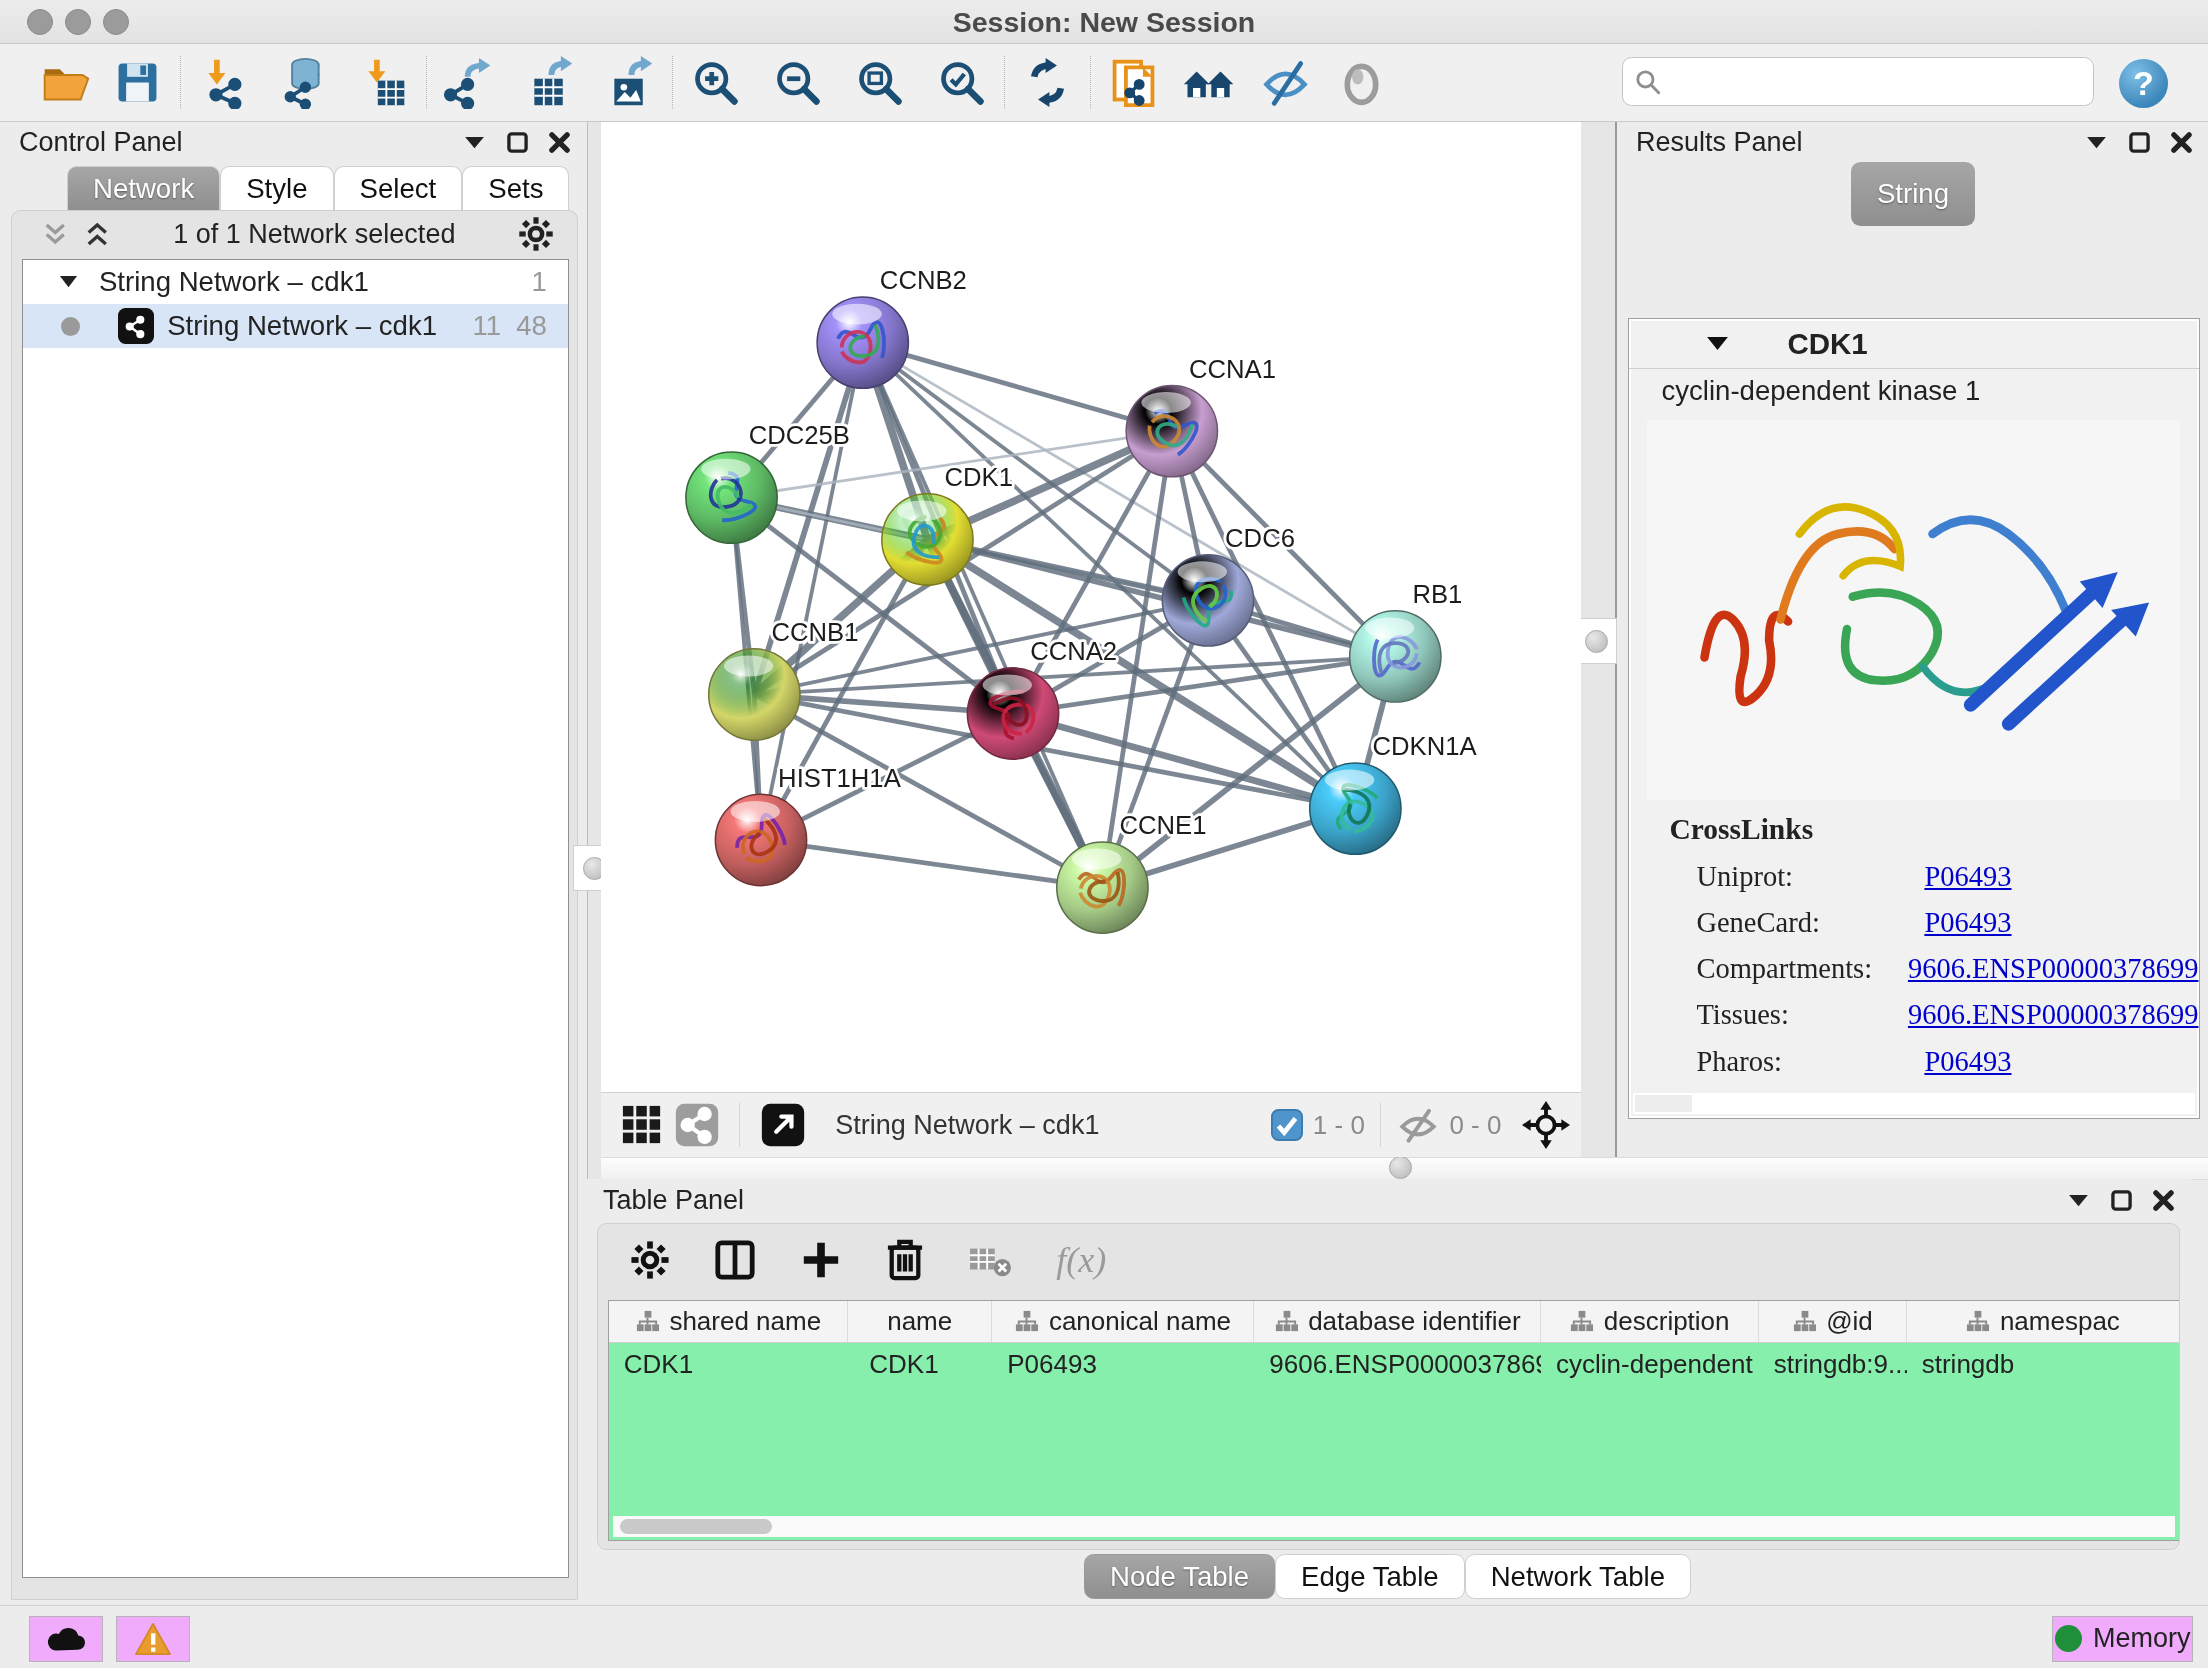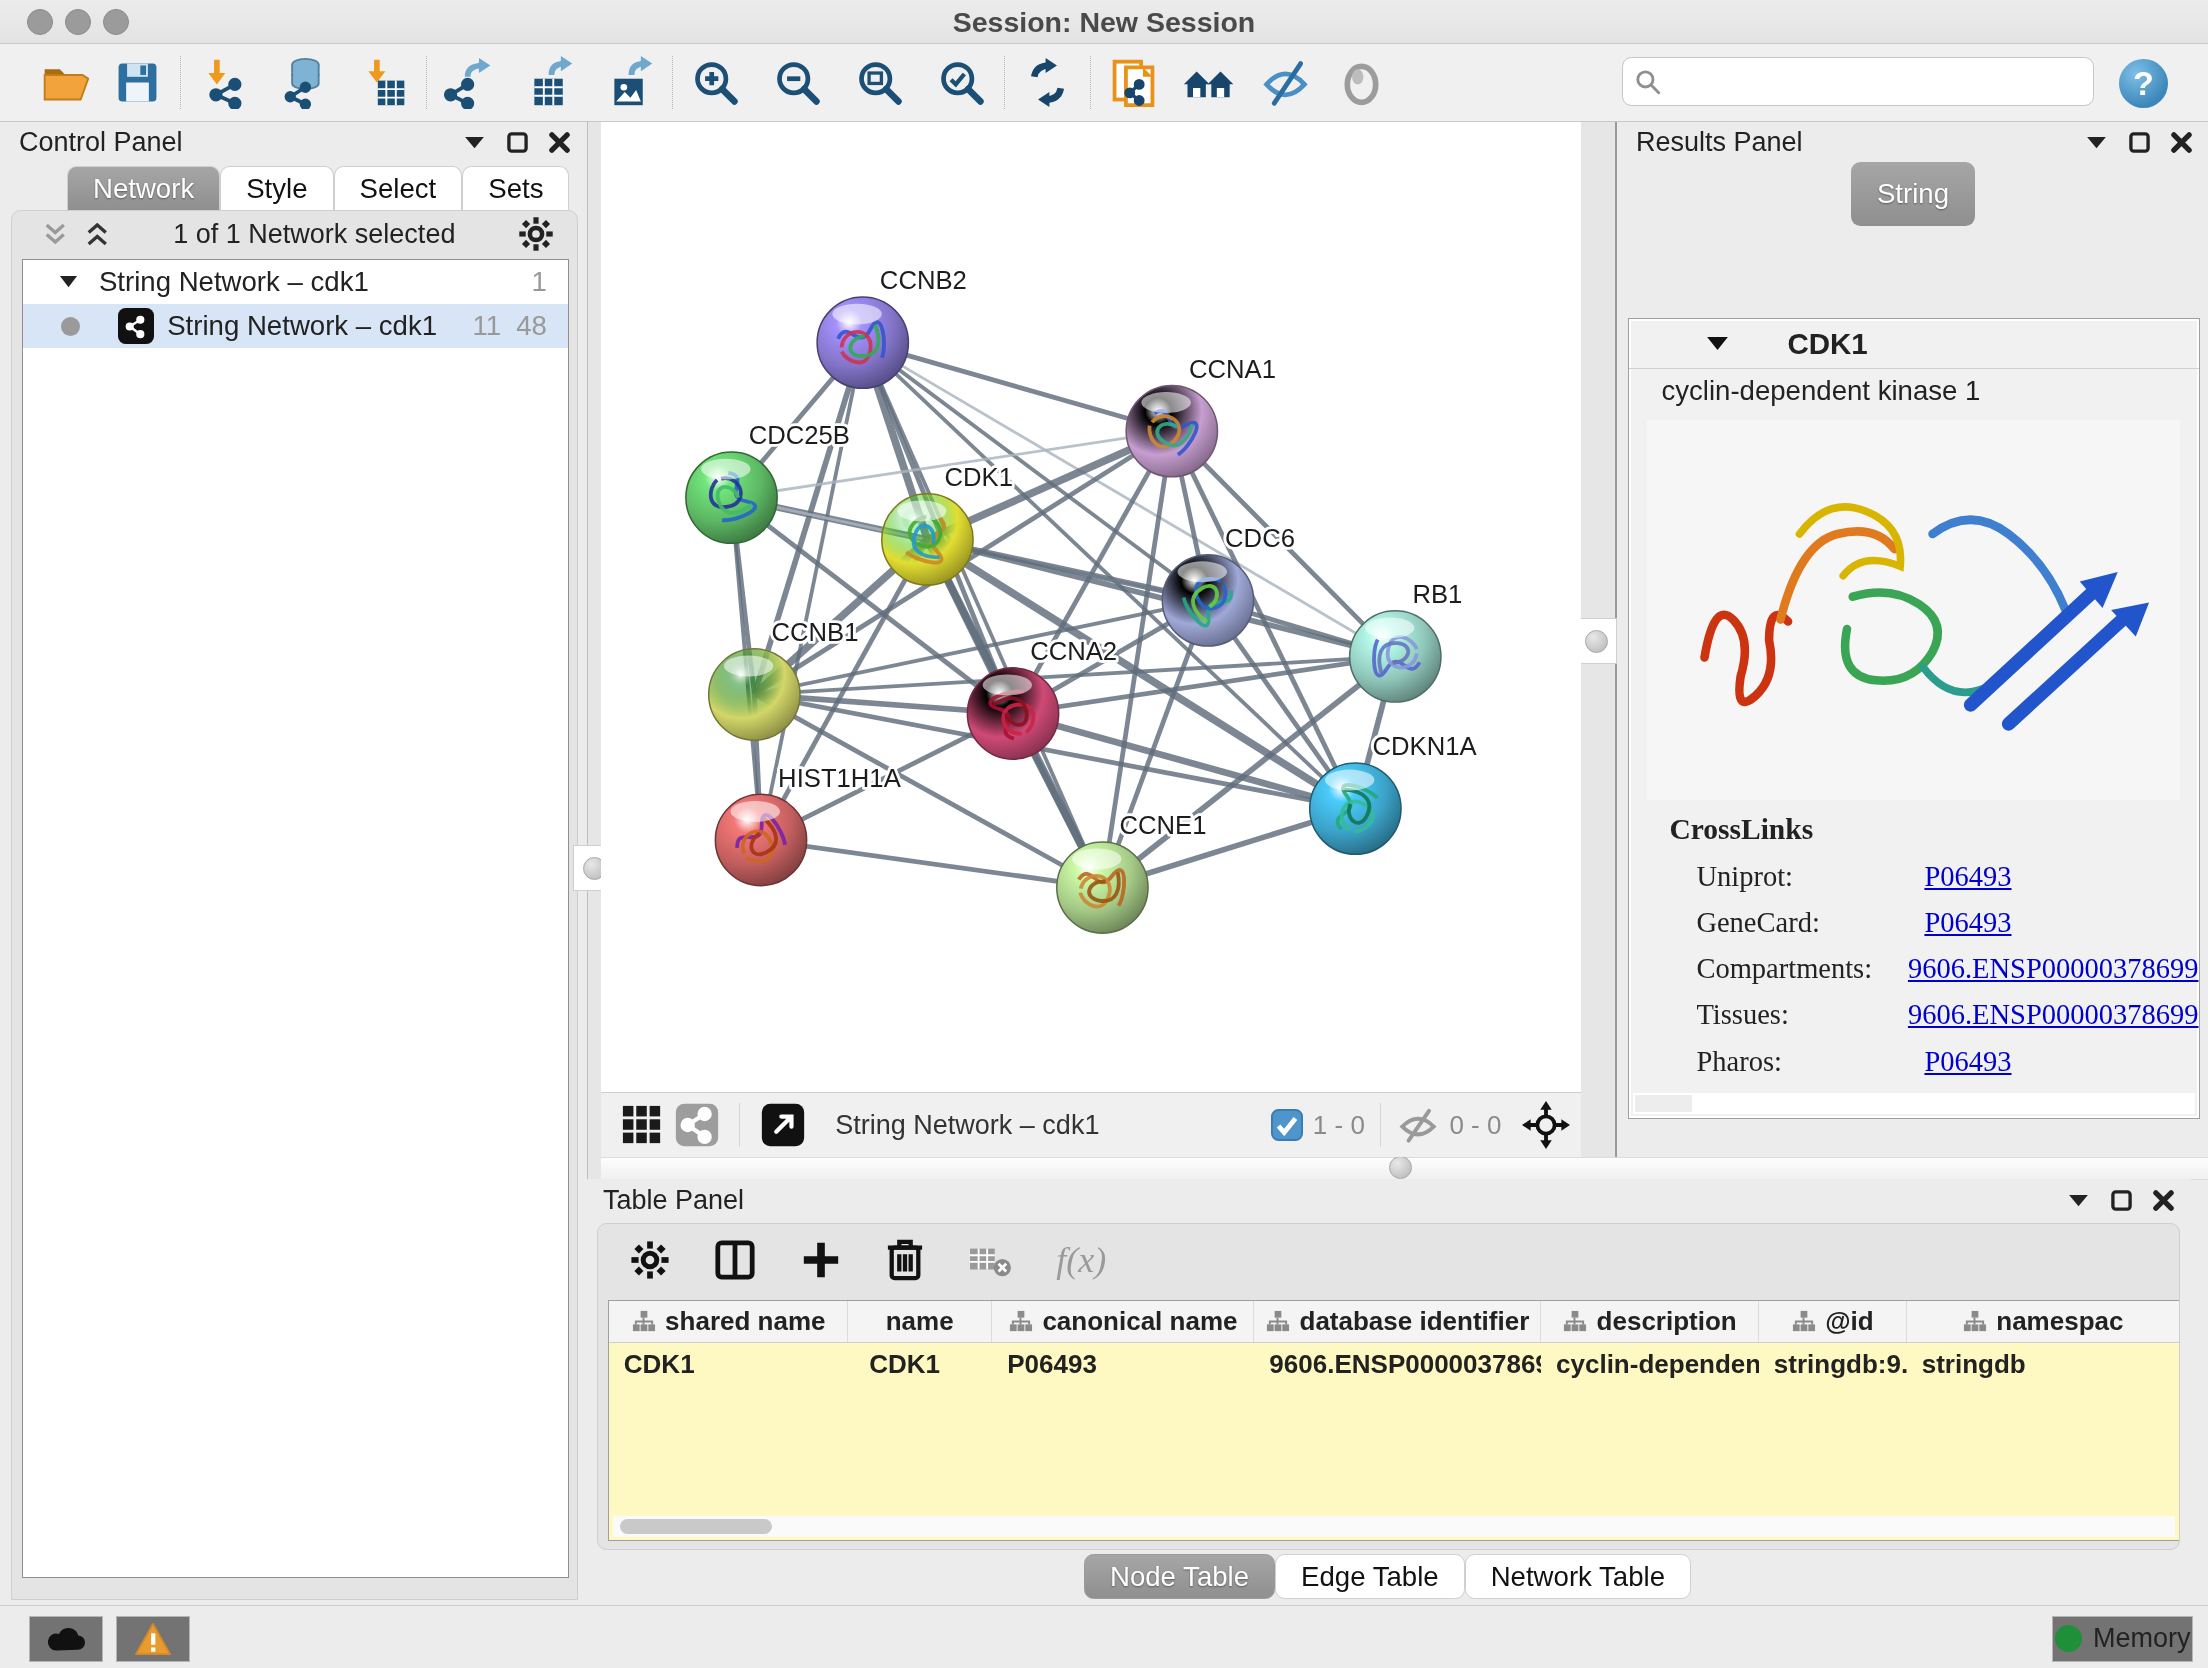--- a/index.html
+++ b/index.html
@@ -93,36 +93,36 @@
 
   
   .hsplit { position:absolute; left:601px; top:1157px; width:1607px; height:23px;
     background:linear-gradient(#fdfdfd,#f0f0f0); border-top:1px solid #dcdcdc; border-bottom:1px solid #dcdcdc; }
 
   
   .tablepanel { position:absolute; left:584px; top:1179px; width:1607px; height:426px; background:#ececec; }
   .tp-box { position:absolute; left:13.3px; right:11.4px; top:44px; height:327px; background:#e4e4e4;
     border:1px solid #cfcfcf; border-radius:9.5px; }
   .tp-tools { height:72px; display:flex; align-items:center; gap:44px; padding-left:32px; }
-  .tp-table { position:absolute; left:9.5px; right:0px; top:76px; bottom:7.6px; background:#fef9c3;
-    border:1.9px solid #9f9f9f; border-right:none; overflow:hidden;font-weight:bold; }
+  .tp-table { position:absolute; left:9.5px; right:0px; top:76px; bottom:7.6px; background:#86efac;
+    border:1.9px solid #9f9f9f; border-right:none; overflow:hidden; }
   .thead { display:flex; background:#f4f4f4; border-bottom:1.9px solid #cfcfcf; height:42px; }
   .th { display:flex; align-items:center; justify-content:center; gap:9.5px; font-size:26px;
     border-right:1.9px solid #dcdcdc; overflow:hidden; white-space:nowrap; }
   .trow { display:flex; height:42px; }
   .td { font-size:26px; padding-left:15px; display:flex; align-items:center; overflow:hidden; white-space:nowrap; }
   .c0{width:243px;} .c1{width:146px;} .c2{width:266px;} .c3{width:291px;} .c4{width:221px;} .c5{width:150px;} .c6{width:276px; border-right:none;}
   .tp-hscroll { position:absolute; left:3.8px; right:3.8px; bottom:3.8px; height:21px; background:#fafafa; }
   .tp-hscroll i { position:absolute; left:7.6px; top:2.9px; width:152px; height:15px; border-radius:7.6px; background:#c9c9c9; display:block; }
   .tp-tabs { position:absolute; left:0; right:0; bottom:5.7px; display:flex; justify-content:center; }
 
   
   .statusbar { position:absolute; left:0; top:1605px; width:2208px; height:63px; background:#ececec;
     border-top:1px solid #cfcfcf; }
-  .sb-btn { position:absolute; top:9.5px; height:46px; background:#737373; border:1.9px solid #b5b5b5;
+  .sb-btn { position:absolute; top:9.5px; height:46px; background:#f0abfc; border:1.9px solid #b5b5b5;
     display:flex; align-items:center; justify-content:center; }
   .memory { right:15px; width:141px; gap:11.4px; font-size:27px; }
   .memdot { width:27px; height:27px; border-radius:50%; background:#1f8f3a; }
   svg text { font-family:"Liberation Sans", sans-serif; }
 </style>
 </head>
 <body>
 
 <div class="win">
 

